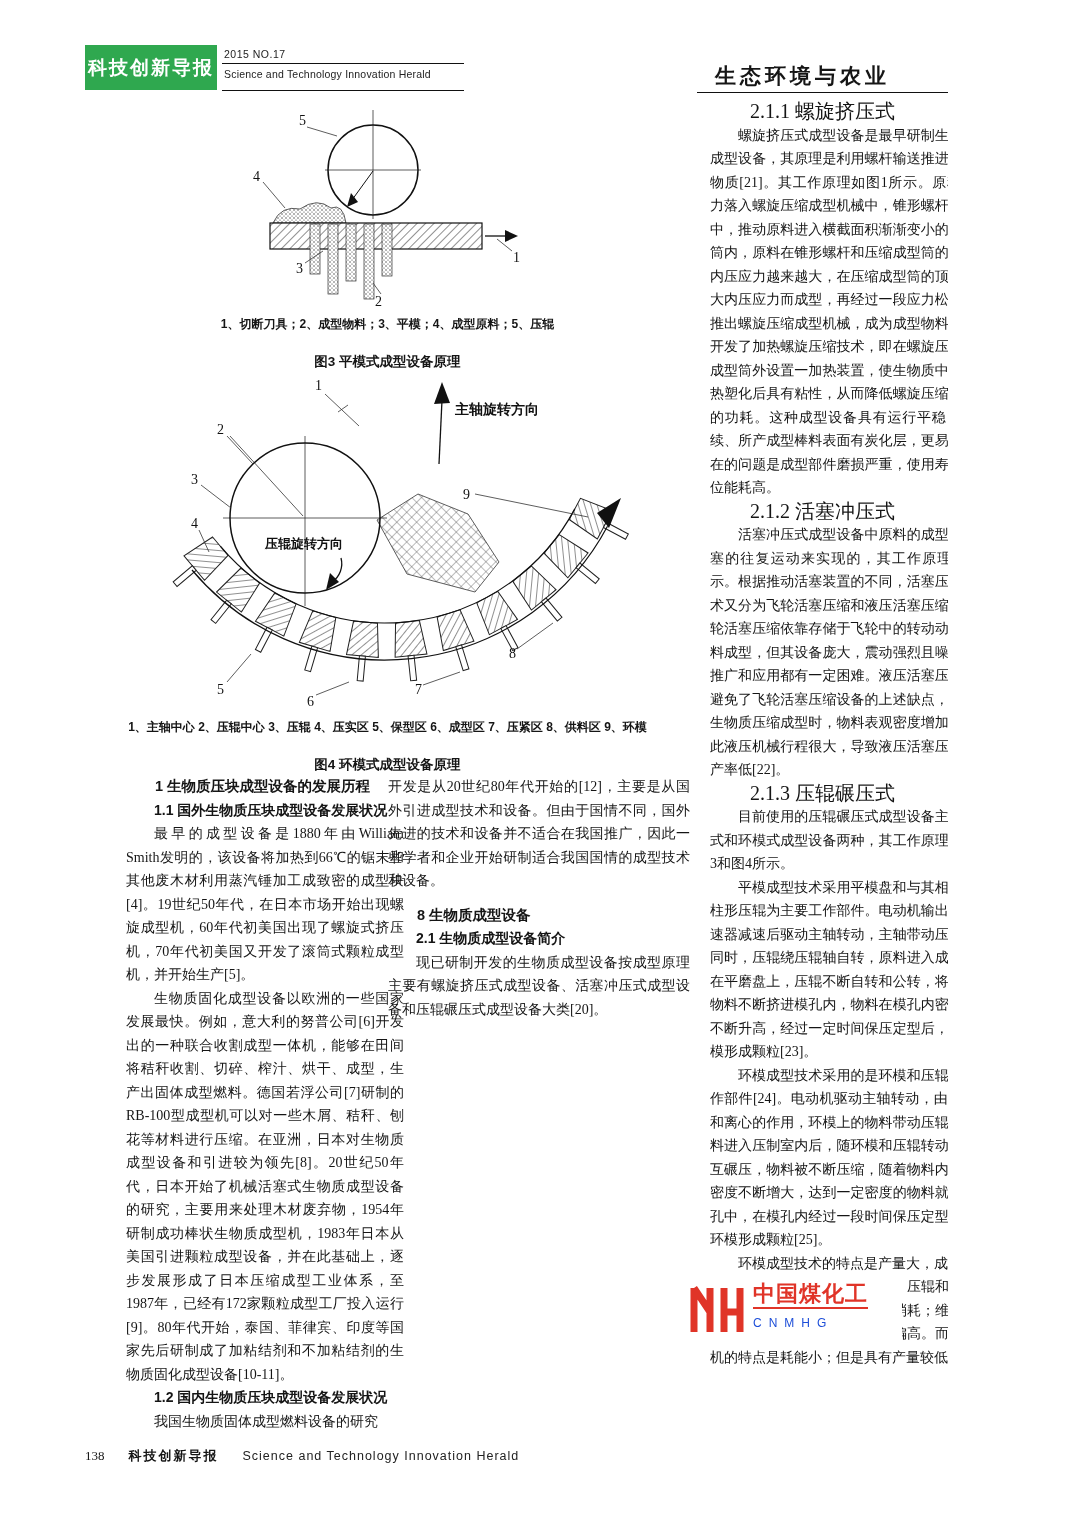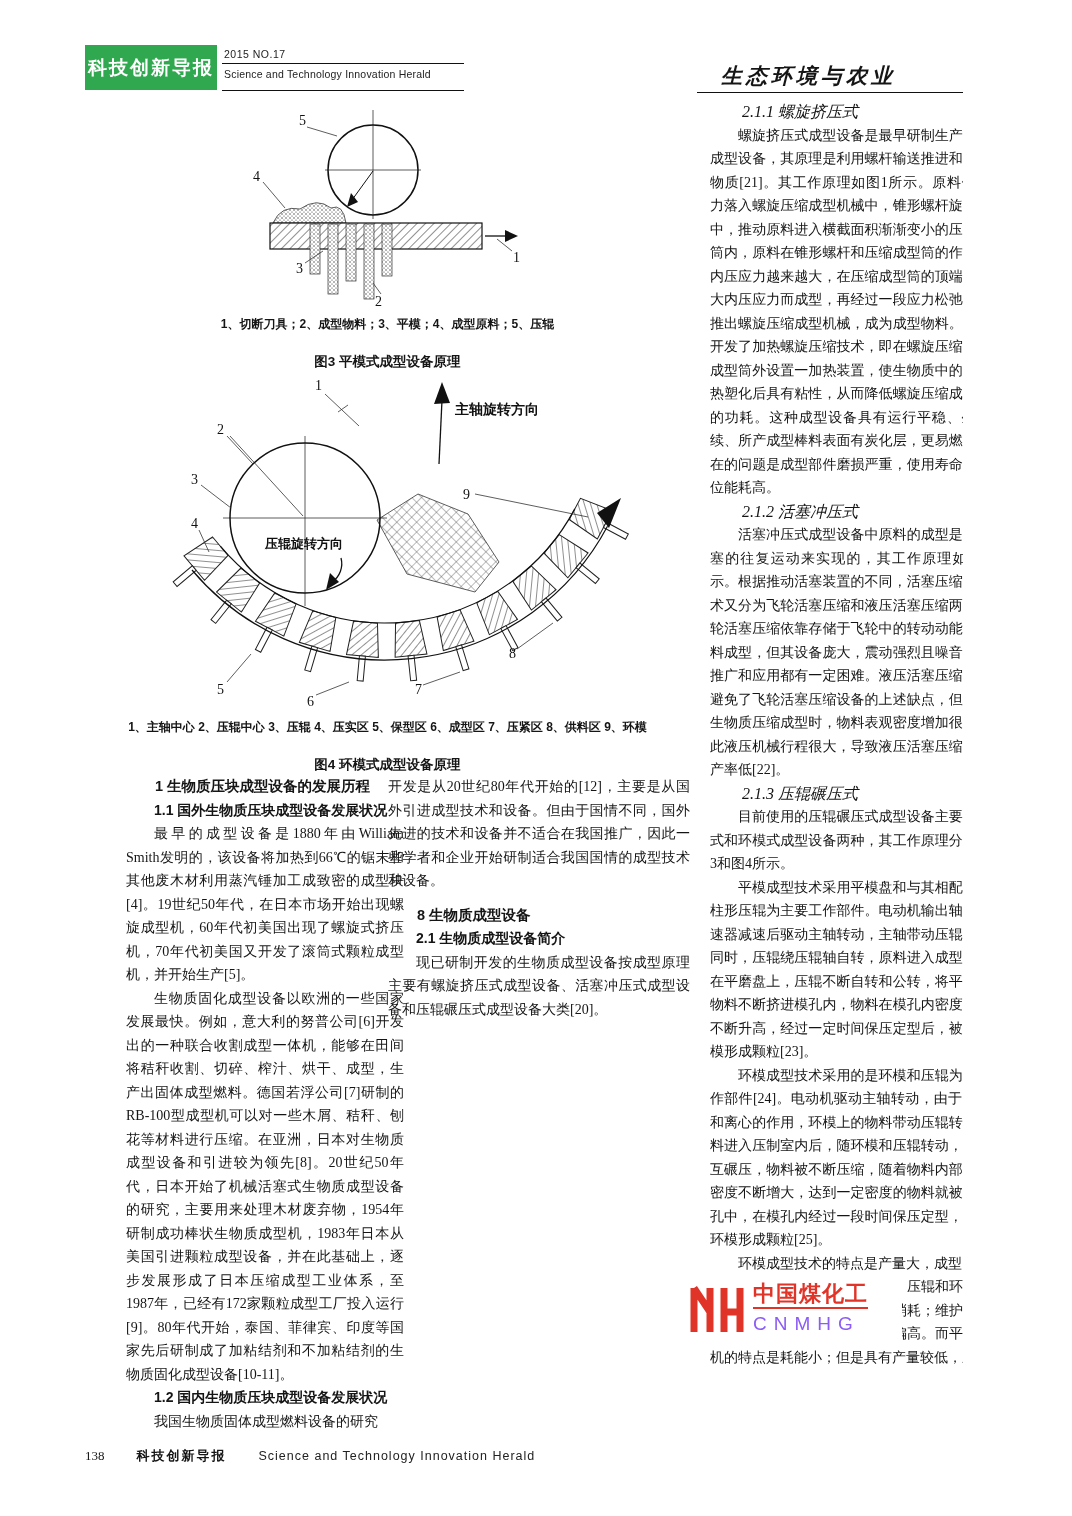--- a/index.html
+++ b/index.html
@@ -1,65 +1,65 @@
 <!DOCTYPE html>
 <html><head>
 <meta charset="utf-8">
 <style>
   html,body { margin:0; padding:0; background:#fff; }
   .page { position:relative; width:948px; height:1516px; background:#fff;
-          font-family:"Liberation Serif",serif; color:#151515; overflow:hidden;padding-left:15px; }
+          font-family:"Liberation Serif",serif; color:#151515; overflow:hidden; }
 
   
   .logo-box { position:absolute; left:85px; top:45px; width:132px; height:45px;
               background:#2fa84f; color:#fff; display:flex; align-items:center; justify-content:center;
               font-family:"Liberation Sans",sans-serif; font-weight:bold; font-size:19px; letter-spacing:2px; }
   .issue-block { position:absolute; left:222px; top:46px; width:242px; height:44px;
                  font-family:"Liberation Sans",sans-serif; font-size:10.5px; color:#222;
                  border-bottom:1.2px solid #111; }
   .issue-block .row1 { padding:2px 0 3px 2px; border-bottom:1px solid #111; letter-spacing:0.5px; }
   .issue-block .row2 { padding:4px 0 0 2px; letter-spacing:0.2px; }
-  .section-label { position:absolute; right:67px; top:62px;
-                   font-family:"Liberation Serif",serif; font-weight:bold; font-style:italic;
+  .section-label { position:absolute; right:58px; top:62px;
+                   font-family:"Liberation Serif",serif; font-weight:bold; 
                    font-size:21px; letter-spacing:4px; }
   .header-rule { position:absolute; left:697px; top:92px; width:308px; border-top:1.6px solid #111; }
 
   
   .figure { position:absolute; left:85px; width:605px; text-align:center; }
   .fig3 { top:105px; } .fig4 { top:368px; }
   .fig-legend { font-family:Liberation Sans, sans-serif; font-size:12px; font-weight:600; margin-top:2px; }
   .fig-caption { font-family:"Liberation Sans",sans-serif; font-size:13.5px; font-weight:bold; margin-top:20px; }
   svg text { font-family:"Liberation Serif",serif; fill:#111; }
   svg .bold-cjk { font-family:"Liberation Sans",sans-serif; font-weight:bold; }
 
   
   .col { position:absolute; font-size:14px; line-height:23.5px; text-align:justify; }
   .col-1 { left:85px;  top:775px; width:278px;margin-left:41px; }
   .col-2 { left:388px; top:775px; width:302px; }
   .col-3 { left:710px; top:100px; width:295px; }
   .col p { margin:0; text-indent:2em; }
   .col p.cont { text-indent:0; }
   .h-main { font-family:"Liberation Sans",sans-serif; font-weight:bold; font-size:14.5px; margin:0; }
   .h-sub  { font-family:"Liberation Sans",sans-serif; font-weight:bold; font-size:14px; margin:0; }
-  .h-kai  { margin:0; text-indent:2em; font-size:16px;font-style:italic; }
+  .h-kai  { margin:0; text-indent:2em; font-size:20px; }
   .gap-top { margin-top:11px !important; }
 
   
   .tail { position:relative; }
   .tail .frag { text-align:right; text-indent:0; }
   .watermark { position:absolute; left:-24px; top:21px; width:216px; height:72px; background:#fff;
                display:flex; align-items:center; gap:9px; z-index:5; }
   .wm-txt { display:flex; flex-direction:column;justify-content:center; }
   .wm-cn { color:#e03428; font-family:"Liberation Sans",sans-serif; font-weight:bold;
            font-size:22px; letter-spacing:1px; border-bottom:2.5px solid #e03428; padding-bottom:2px; }
-  .wm-en { color:#8b5cf6; font-family:"Liberation Sans",sans-serif; font-size:19px;
+  .wm-en { color:#1d4ed8; font-family:"Liberation Sans",sans-serif; font-size:12px;
            letter-spacing:7px; margin-top:3px; }
 
   
-  .footer { position:absolute; left:85px; top:1447px; display:flex; align-items:baseline; gap:32px;
+  .footer { position:absolute; left:85px; top:1447px; display:flex; align-items:baseline; gap:24px;
             font-size:13px; }
   .footer .cn { font-family:"Liberation Sans",sans-serif; font-weight:bold; letter-spacing:2px; }
   .footer .en { font-family:"Liberation Sans",sans-serif; font-size:12.5px; letter-spacing:1px; color:#222; }
 </style>
 </head>
 <body>
 
 <div class="page">
 
   <div class="logo-box">

